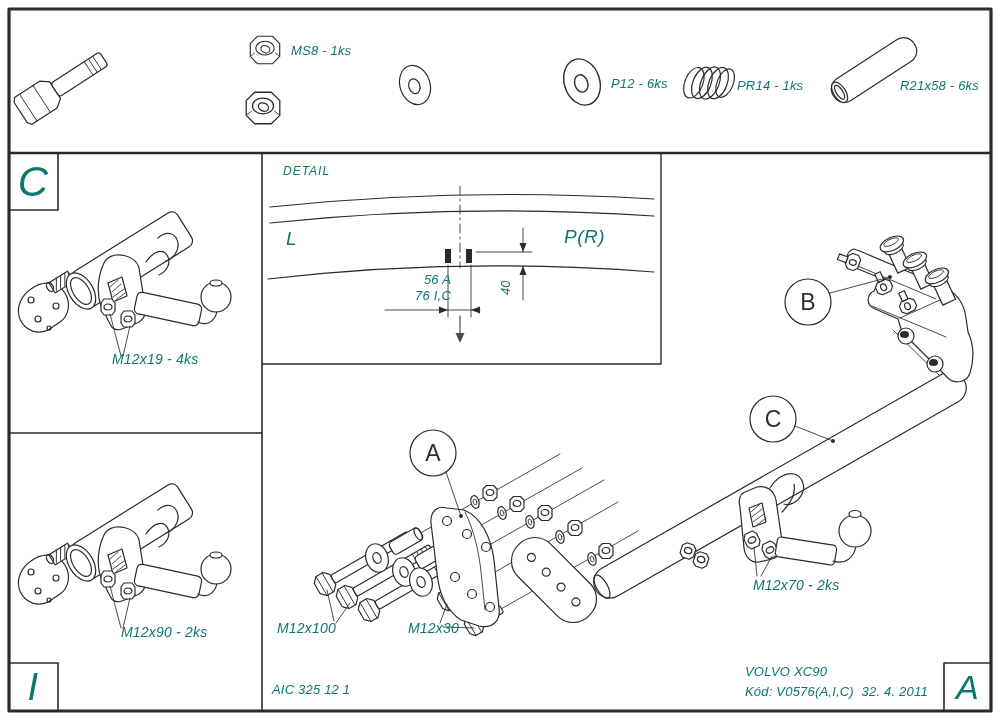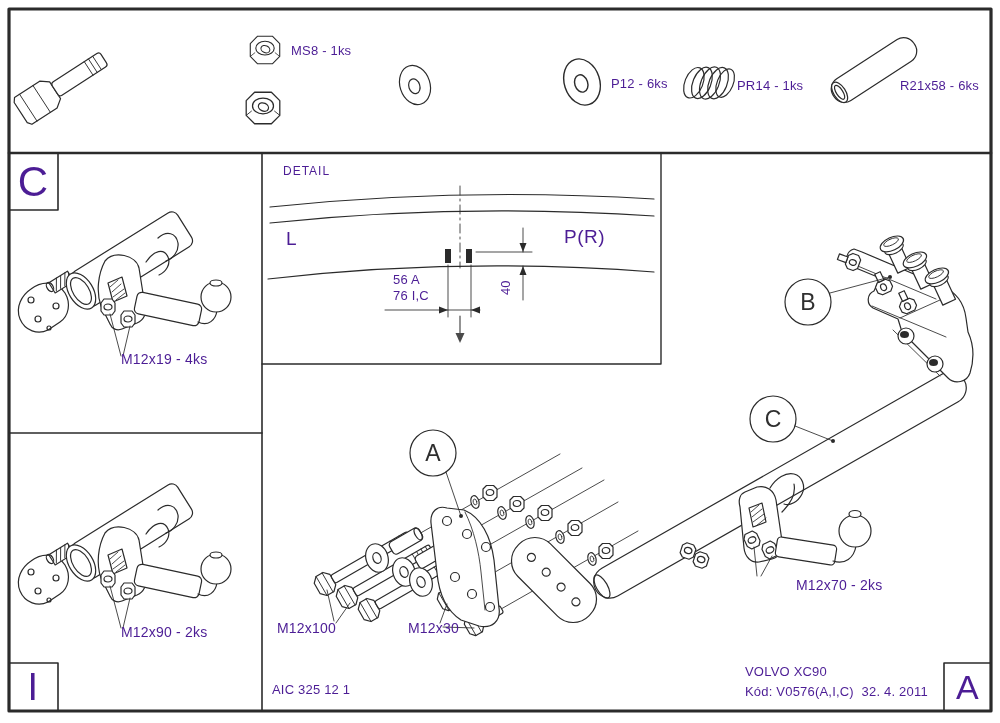--- a/index.html
+++ b/index.html
@@ -4,29 +4,29 @@
 <style>
   html,body{margin:0;padding:0;background:#ffffff;}
   .sheet{position:relative;width:1000px;height:723px;background:#ffffff;overflow:hidden;
          font-family:"Liberation Sans",sans-serif;color:#2b2b2b;}
   svg.art{position:absolute;left:0;top:0;width:1000px;height:723px;}
   svg.art *{stroke:#2b2b2b;stroke-width:1.2;fill:none;stroke-linecap:round;stroke-linejoin:round;}
   svg.art .fw{fill:#ffffff;}
   svg.art .fd{fill:#2b2b2b;stroke:none;}
   svg.art .thin{stroke-width:0.85;}
   svg.art .frame{stroke-width:1.6;}
-  .lbl{position:absolute;white-space:pre;color:#4c1d95;letter-spacing:0.2px;}
+  .lbl{position:absolute;white-space:pre;color:#0f766e;letter-spacing:0.2px;font-style:italic;}
   .fs13{font-size:13px;line-height:15.3px;}
   .fs14{font-size:14px;}
   .big{font-size:19px;letter-spacing:0.5px;}
   .corner{display:flex;align-items:center;justify-content:center;font-weight:400;}
   .callout{position:absolute;width:46px;height:30px;display:flex;align-items:center;justify-content:center;
            font-size:23px;color:#2f2f2f;}
   .rot90{transform:rotate(-90deg);transform-origin:center;}
-  .ctr{text-align:left;}
+  .ctr{text-align:right;}
 </style>
 </head>
 <body>
 
 <div class="sheet">
 
 <svg class="art" viewBox="0 0 1000 723">
   <defs>
     <g id="nut3d">
       <polygon class="fw" points="-16,-7 -8,-15 8,-15 16,-7 16,7 8,15 -8,15 -16,7"></polygon>
@@ -289,22 +289,22 @@
   <div class="lbl fs13 rot90" style="left:498px;top:280px">40</div>
 
   <div class="lbl corner" style="left:8px;top:153px;width:50px;height:57px;font-size:42px">C</div>
   <div class="lbl corner" style="left:8px;top:663px;width:50px;height:48px;font-size:38px">I</div>
   <div class="lbl corner" style="left:944px;top:663px;width:47px;height:48px;font-size:34px">A</div>
 
   <div class="callout" style="left:410px;top:438px">A</div>
   <div class="callout" style="left:785px;top:287px">B</div>
   <div class="callout" style="left:750px;top:404px">C</div>
 
-  <div class="lbl fs14" style="left:121px;top:351px">M12x19 - 4ks</div>
+  <div class="lbl fs14" style="left:112px;top:351px">M12x19 - 4ks</div>
   <div class="lbl fs14" style="left:121px;top:624px">M12x90 - 2ks</div>
   <div class="lbl fs14" style="left:277px;top:620px">M12x100</div>
   <div class="lbl fs14" style="left:408px;top:620px">M12x30</div>
-  <div class="lbl fs14" style="left:796px;top:577px">M12x70 - 2ks</div>
+  <div class="lbl fs14" style="left:753px;top:577px">M12x70 - 2ks</div>
 
   <div class="lbl fs13" style="left:272px;top:682px">AIC 325 12 1</div>
   <div class="lbl fs13" style="left:745px;top:664px">VOLVO XC90</div>
   <div class="lbl fs13" style="left:745px;top:684px">Kód: V0576(A,I,C)  32. 4. 2011</div>
 </div>
 
 </body></html>

